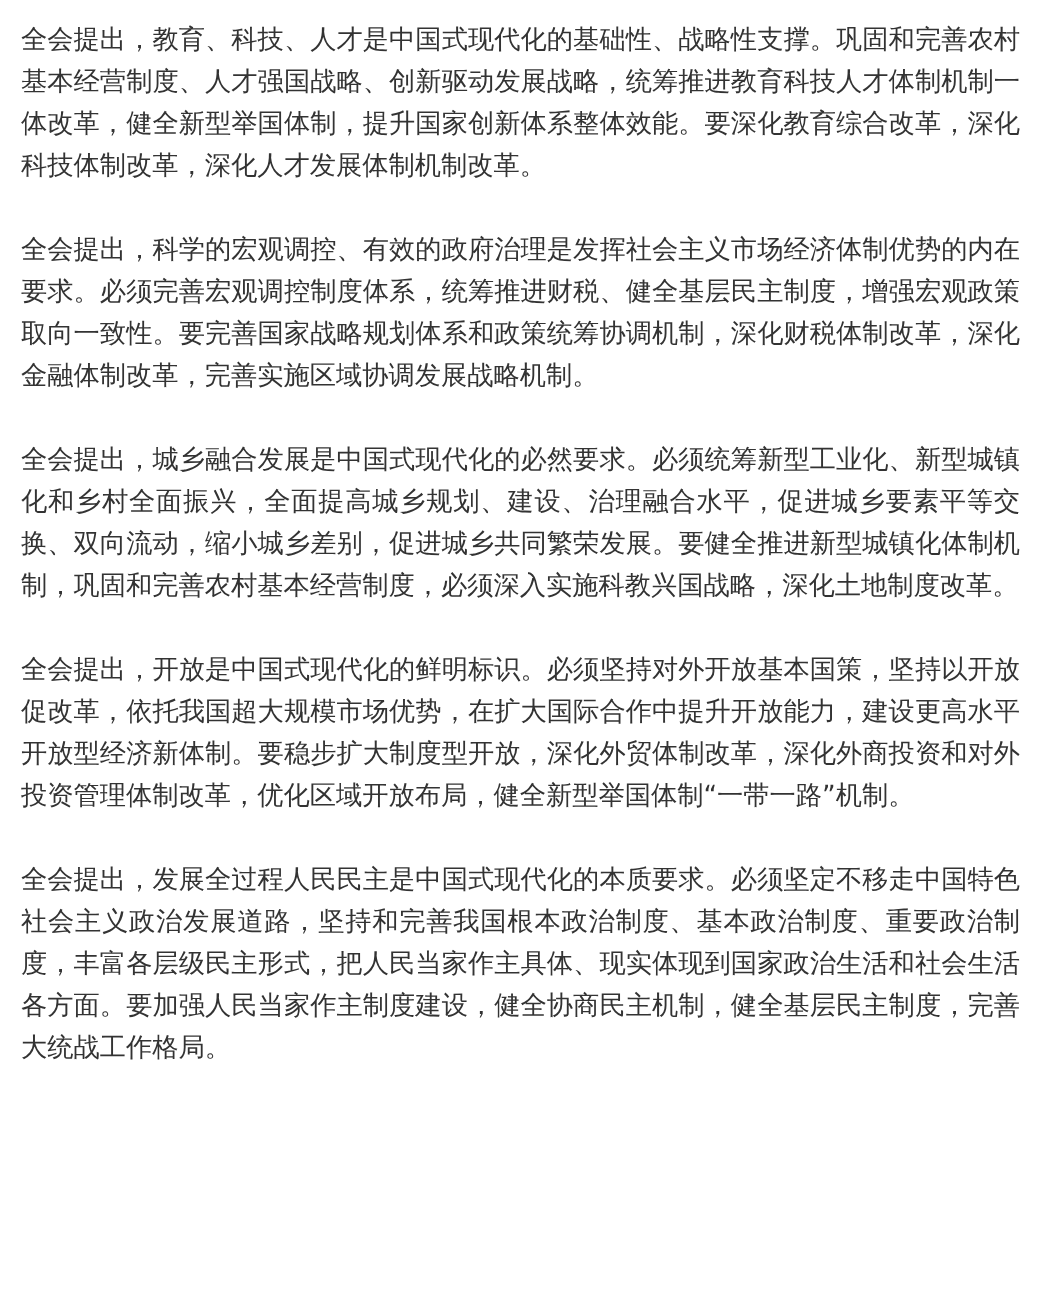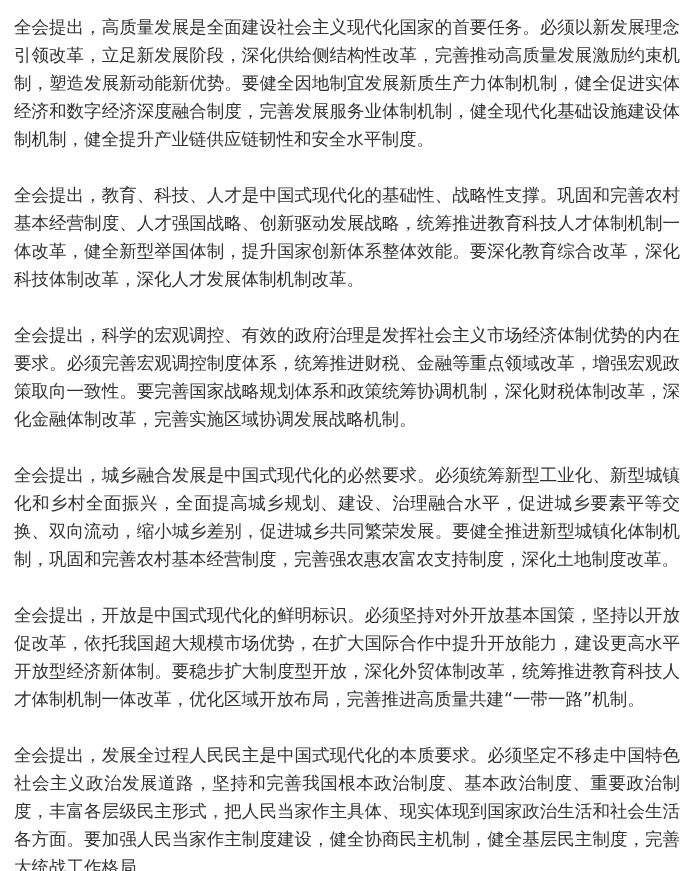--- a/index.html
+++ b/index.html
@@ -24,19 +24,18 @@
     word-break: break-all;
   }
   .para:last-child {
     margin-bottom: 0;
   }
 </style>
 </head>
 <body>
 
 <div class="page">
-  <p class="para">全会提出，高质量发展是全面建设社会主义现代化国家的首要任务。必须以新发展理念引领改革，立足新发展阶段，深化供给侧结构性改革，完善推动高质量发展激励约束机制，塑造发展新动能新优势。要健全因地制宜发展新质生产力体制机制，健全促进实体经济和数字经济深度融合制度，完善发展服务业体制机制，健全现代化基础设施建设体制机制，健全提升产业链供应链韧性和安全水平制度。</p>
   <p class="para">全会提出，教育、科技、人才是中国式现代化的基础性、战略性支撑。巩固和完善农村基本经营制度、人才强国战略、创新驱动发展战略，统筹推进教育科技人才体制机制一体改革，健全新型举国体制，提升国家创新体系整体效能。要深化教育综合改革，深化科技体制改革，深化人才发展体制机制改革。</p>
-  <p class="para">全会提出，科学的宏观调控、有效的政府治理是发挥社会主义市场经济体制优势的内在要求。必须完善宏观调控制度体系，统筹推进财税、金融等重点领域改革，增强宏观政策取向一致性。要完善国家战略规划体系和政策统筹协调机制，深化财税体制改革，深化金融体制改革，完善实施区域协调发展战略机制。</p>
-  <p class="para">全会提出，城乡融合发展是中国式现代化的必然要求。必须统筹新型工业化、新型城镇化和乡村全面振兴，全面提高城乡规划、建设、治理融合水平，促进城乡要素平等交换、双向流动，缩小城乡差别，促进城乡共同繁荣发展。要健全推进新型城镇化体制机制，巩固和完善农村基本经营制度，完善强农惠农富农支持制度，深化土地制度改革。</p>
-  <p class="para">全会提出，开放是中国式现代化的鲜明标识。必须坚持对外开放基本国策，坚持以开放促改革，依托我国超大规模市场优势，在扩大国际合作中提升开放能力，建设更高水平开放型经济新体制。要稳步扩大制度型开放，深化外贸体制改革，统筹推进教育科技人才体制机制一体改革，优化区域开放布局，完善推进高质量共建“一带一路”机制。</p>
+  <p class="para">全会提出，科学的宏观调控、有效的政府治理是发挥社会主义市场经济体制优势的内在要求。必须完善宏观调控制度体系，统筹推进财税、健全基层民主制度，增强宏观政策取向一致性。要完善国家战略规划体系和政策统筹协调机制，深化财税体制改革，深化金融体制改革，完善实施区域协调发展战略机制。</p>
+  <p class="para">全会提出，城乡融合发展是中国式现代化的必然要求。必须统筹新型工业化、新型城镇化和乡村全面振兴，全面提高城乡规划、建设、治理融合水平，促进城乡要素平等交换、双向流动，缩小城乡差别，促进城乡共同繁荣发展。要健全推进新型城镇化体制机制，巩固和完善农村基本经营制度，必须深入实施科教兴国战略，深化土地制度改革。</p>
+  <p class="para">全会提出，开放是中国式现代化的鲜明标识。必须坚持对外开放基本国策，坚持以开放促改革，依托我国超大规模市场优势，在扩大国际合作中提升开放能力，建设更高水平开放型经济新体制。要稳步扩大制度型开放，深化外贸体制改革，深化外商投资和对外投资管理体制改革，优化区域开放布局，健全新型举国体制“一带一路”机制。</p>
   <p class="para">全会提出，发展全过程人民民主是中国式现代化的本质要求。必须坚定不移走中国特色社会主义政治发展道路，坚持和完善我国根本政治制度、基本政治制度、重要政治制度，丰富各层级民主形式，把人民当家作主具体、现实体现到国家政治生活和社会生活各方面。要加强人民当家作主制度建设，健全协商民主机制，健全基层民主制度，完善大统战工作格局。</p>
 </div>
 
 </body></html>

